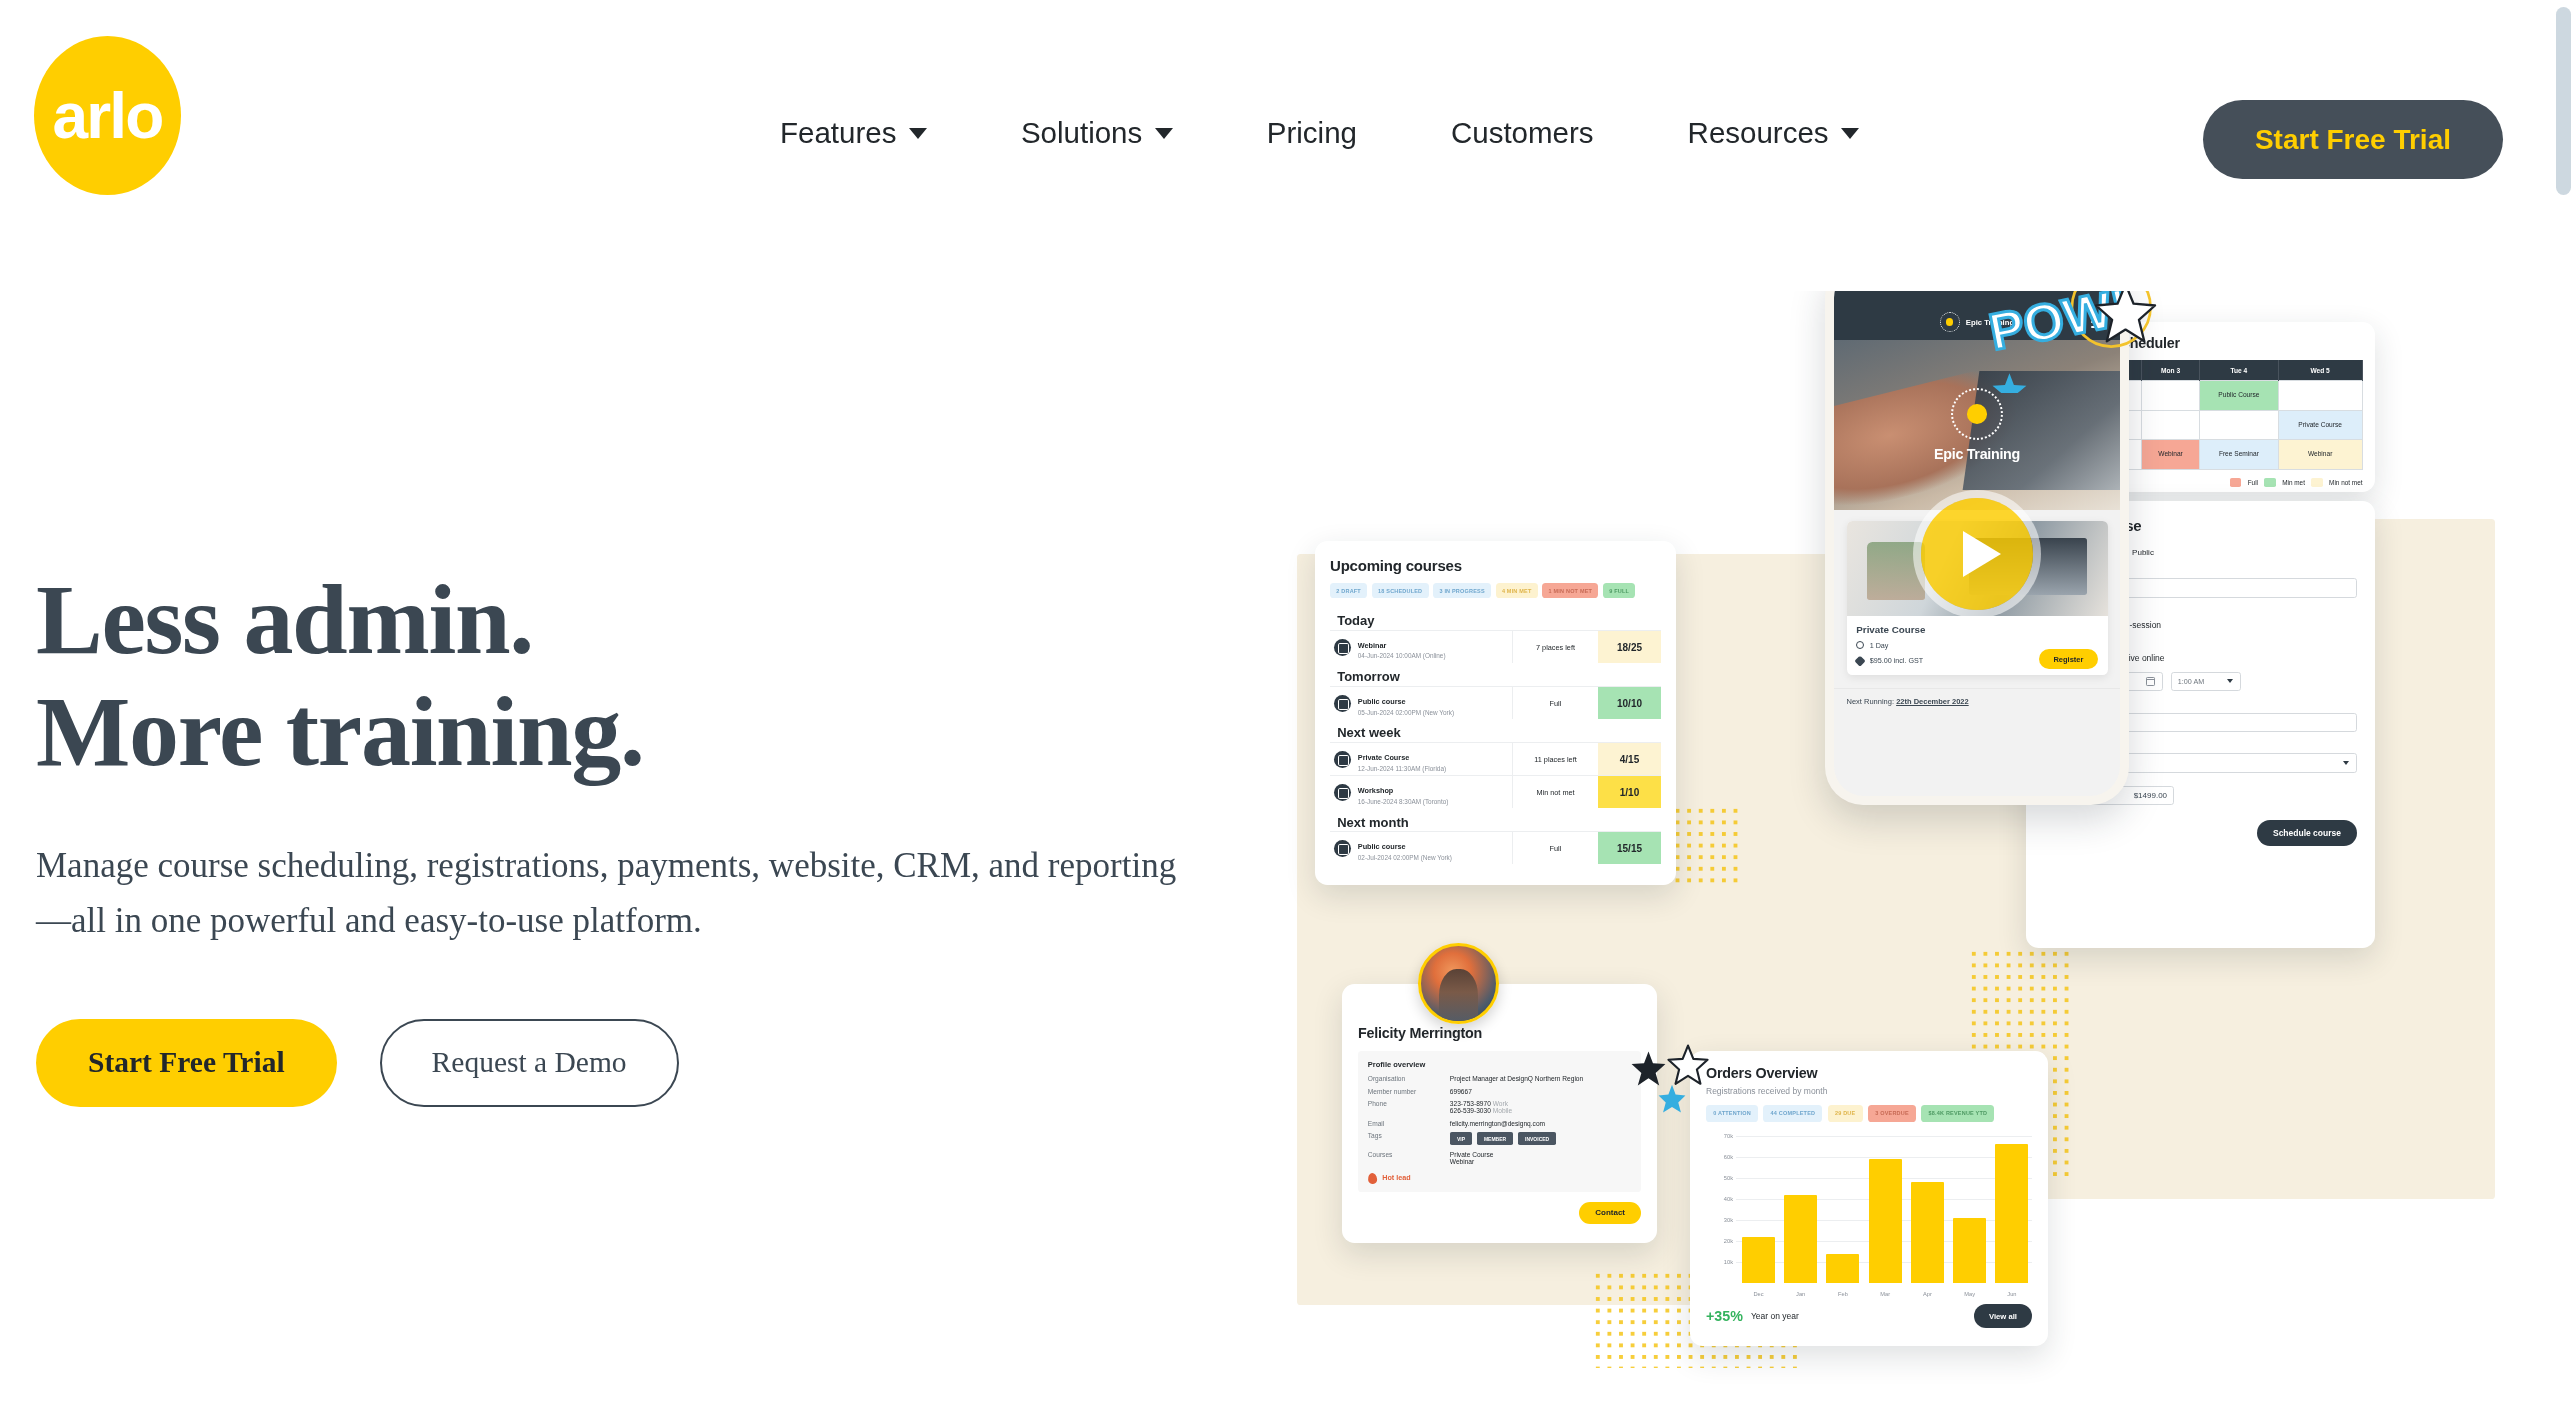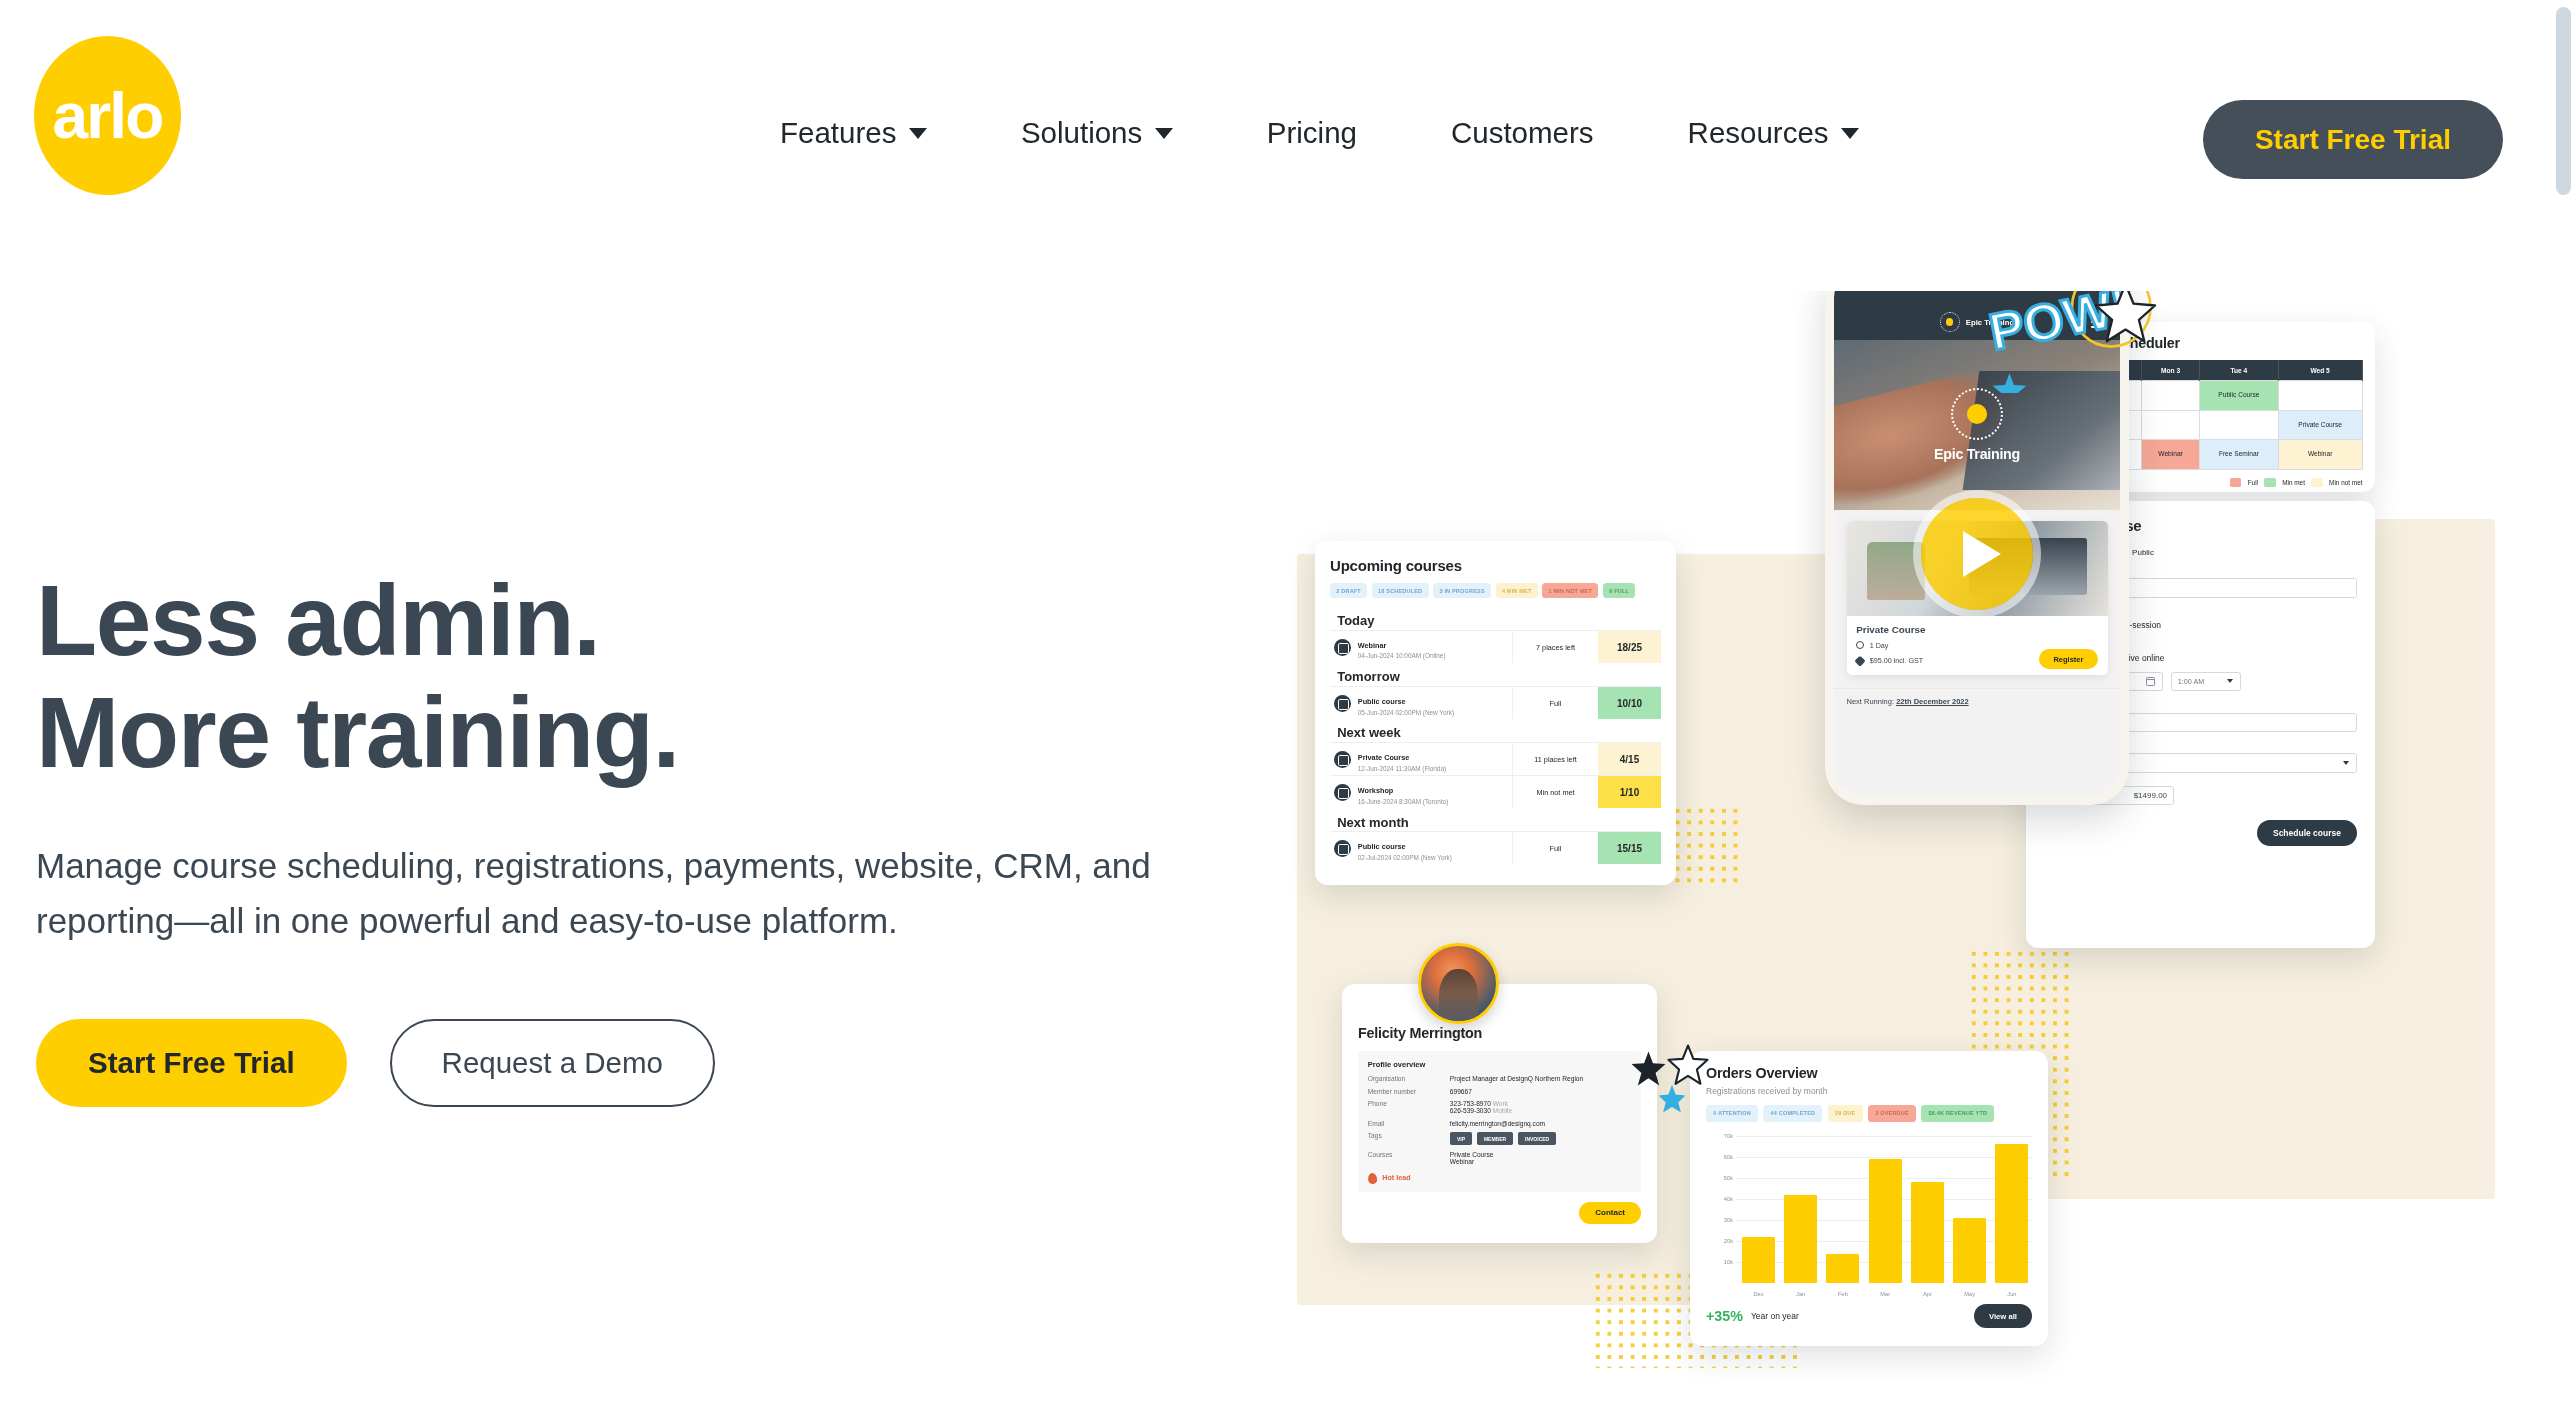--- a/index.html
+++ b/index.html
@@ -56,21 +56,21 @@
     height: 79px; padding: 0 48px;
     border: 2.7px solid #3b4752; color: #3b4752; background: #fff;
     font-weight: 400;
   }
   .btn-dark {
     height: 79px; padding: 0 52px;
     background: #454f59; color: #ffce00; border: none;
   }
 
   
-  .hero-left { position: absolute; left: 36px; top: 564px; width: 1234px; }
+  .hero-left { position: absolute; left: 36px; top: 564px; width: 1234px; font-family: Liberation Serif, serif; }
   .hero-h1 {
     font-size: 100px; line-height: 1.12; font-weight: 700;
     color: #3b4752; letter-spacing: -1.3px;
   }
   .hero-sub {
     margin-top: 50px;
     font-size: 35px; line-height: 1.58; color: #3b4752; font-weight: 400;
     max-width: 1154px;
   }
   .hero-cta { margin-top: 70px; display: flex; align-items: center; gap: 43px; }

